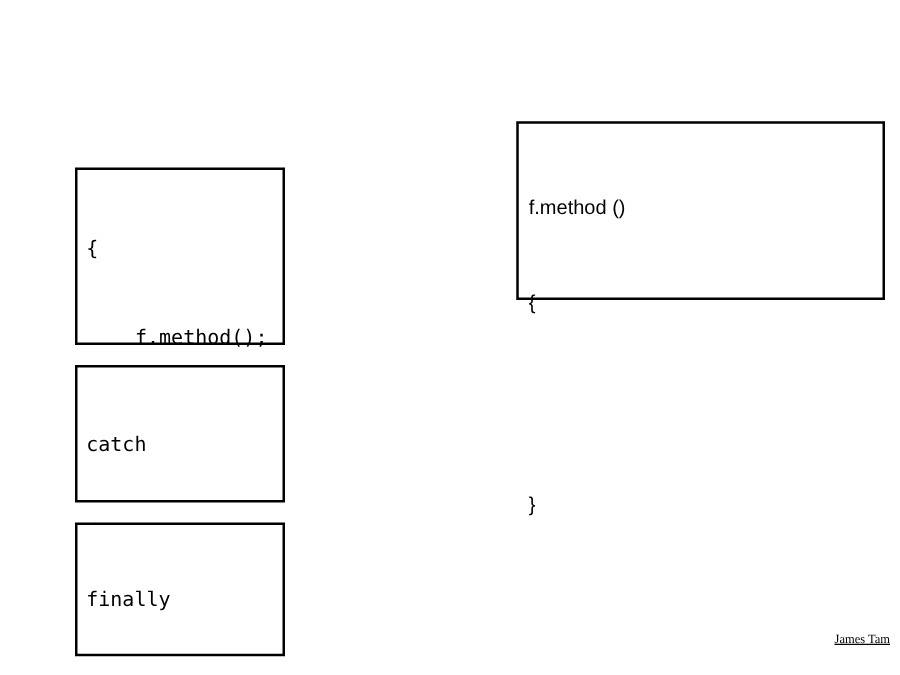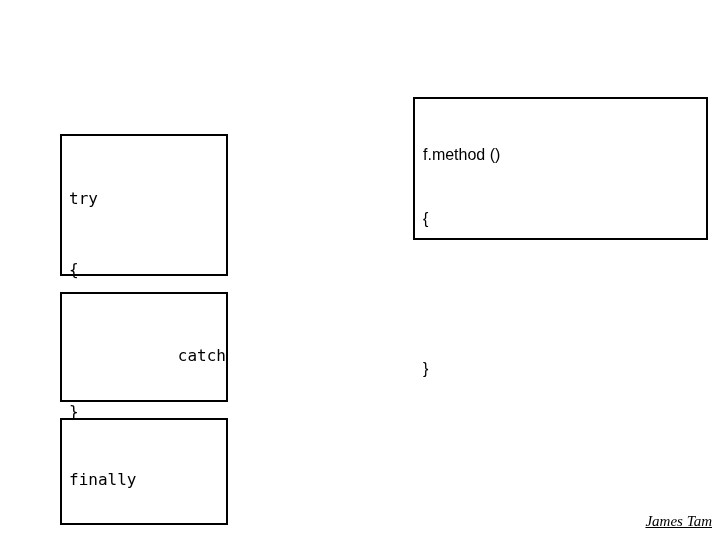--- a/index.html
+++ b/index.html
@@ -30,66 +30,64 @@
     position:absolute; border:2px solid var(--ink); box-sizing:border-box;
     background:#ffffff; color:var(--ink);
     font-family:"DejaVu Sans Mono", monospace; font-size:16px;
     white-space:pre;
   }
   #method-box {
     left:413px; top:97px; width:295px; height:143px;
     font-family:"Liberation Sans", sans-serif;
     padding:6px 0 0 8px;
   }
-  #method-box .line { line-height:28px; }
+  #method-box .line { line-height:28px;margin-top:12px; }
   #method-box .spacer { height:50px; }
 
   #try-box {
     left:60px; top:134px; width:168px; height:142px;
     padding:8px 0 0 7px;
   }
   #try-box .line { line-height:33px; }
   .indent { padding-left:39px; }
 
   #catch-box {
     left:60px; top:292px; width:168px; height:110px;
     padding:8px 0 0 7px;
   }
-  #catch-box .line { line-height:31px;text-align:right; }
+  #catch-box .line { line-height:31px; }
 
   #finally-box {
     left:60px; top:418px; width:168px; height:107px;
     padding:6px 0 0 7px;
   }
   #finally-box .line { line-height:31px; }
 
   
   .footer {
-    position:absolute; right:8px; bottom:10px;
+    position:absolute; right:8px; bottom:23px;
     font-family:"Liberation Serif", serif;
-    font-size:15px; color:var(--ink);
+    font-size:10px; color:var(--ink);
     text-decoration:underline;
-    font-style:italic;
   }
 </style>
 </head>
 <body>
 
 <div class="slide">
 
 
   <div class="codebox" id="method-box">
     <div class="line">f.method ()</div>
     <div class="line">{</div>
     <div class="spacer"></div>
     <div class="line">}</div>
   </div>
 
   <div class="codebox" id="try-box">
-    <div class="line">try</div>
     <div class="line">{</div>
     <div class="line indent">f.method();</div>
     <div class="line">}</div>
   </div>
 
   <div class="codebox" id="catch-box">
     <div class="line">catch</div>
     <div class="line">{</div>
     <div class="line">}</div>
   </div>

